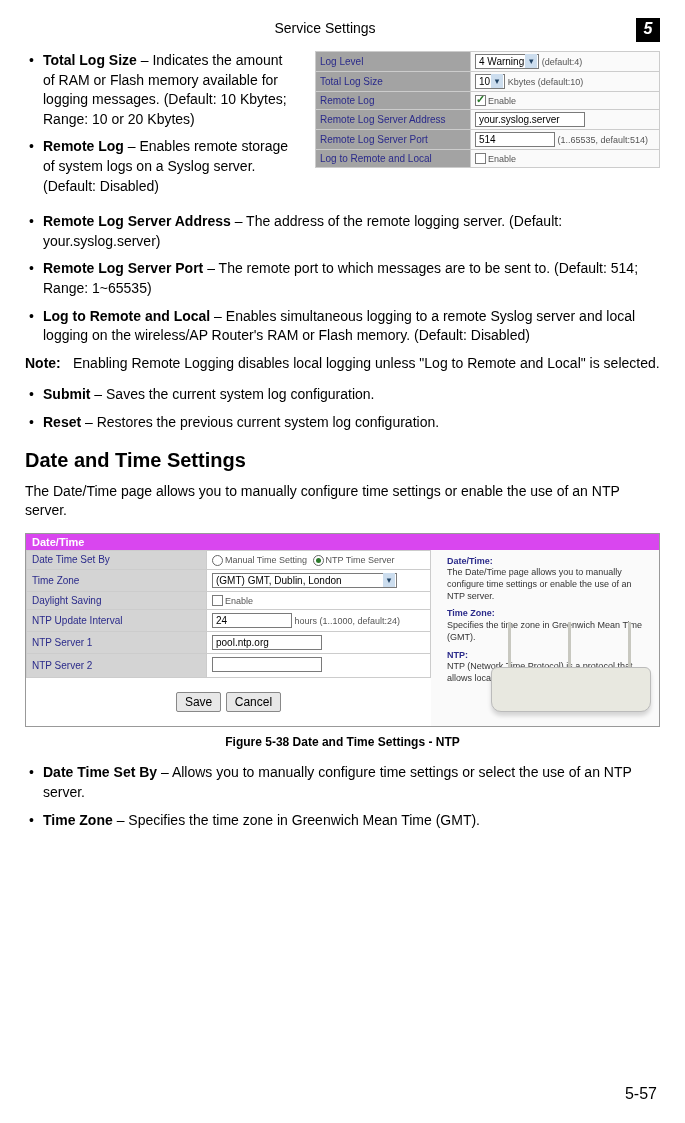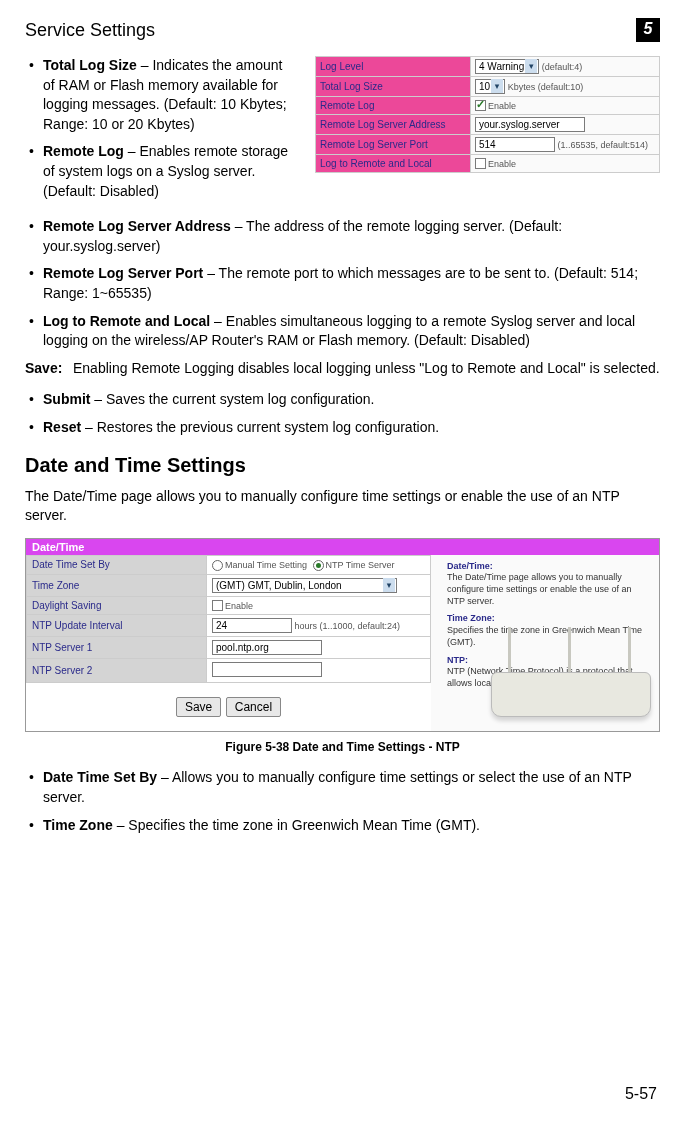--- a/index.html
+++ b/index.html
@@ -6,22 +6,22 @@
     body {
       font-family: Arial, Helvetica, sans-serif;
       width: 685px;
       height: 1123px;
       background: #fff;
       color: #000;
       position: relative;
       padding: 20px 25px 60px 25px;
     }
     .header {
-      text-align: left;
-      font-size: 18px;
+      text-align: center;
+      font-size: 14px;
       margin-bottom: 15px;
       padding-right: 35px;
     }
     .chapter-badge {
       position: absolute;
       top: 18px;
       right: 25px;
       width: 24px;
       height: 24px;
       background: #000;
@@ -61,21 +61,21 @@
       border-collapse: collapse;
       font-size: 10px;
       background: #f5f5f5;
     }
     .config-table td {
       border: 1px solid #ccc;
       padding: 2px 4px;
       height: 18px;
     }
     .config-table td:first-child {
-      background: #ec4899;
+      background: #a3a3a3;
       color: #2a2a8a;
       width: 155px;
     }
     .config-table td:last-child {
       background: #fafafa;
     }
     .fake-select {
       display: inline-block;
       border: 1px solid #7a7a7a;
       background: #fff;
@@ -321,21 +321,21 @@
   <strong>Remote Log Server Address</strong><span> – The address of the remote logging server. (Default: your.syslog.server)</span>
 </div>
 <div class="bullet-item">
   <strong>Remote Log Server Port</strong><span> – The remote port to which messages are to be sent to. (Default: 514; Range: 1~65535)</span>
 </div>
 <div class="bullet-item">
   <strong>Log to Remote and Local</strong><span> – Enables simultaneous logging to a remote Syslog server and local logging on the wireless/AP Router's RAM or Flash memory. (Default: Disabled)</span>
 </div>
 
 <div class="note-row">
-  <div class="nlabel">Save:</div>
+  <div class="nlabel">Note:</div>
   <div>Enabling Remote Logging disables local logging unless "Log to Remote and Local" is selected.</div>
 </div>
 
 <div class="bullet-item">
   <strong>Submit</strong><span> – Saves the current system log configuration.</span>
 </div>
 <div class="bullet-item">
   <strong>Reset</strong><span> – Restores the previous current system log configuration.</span>
 </div>
 

